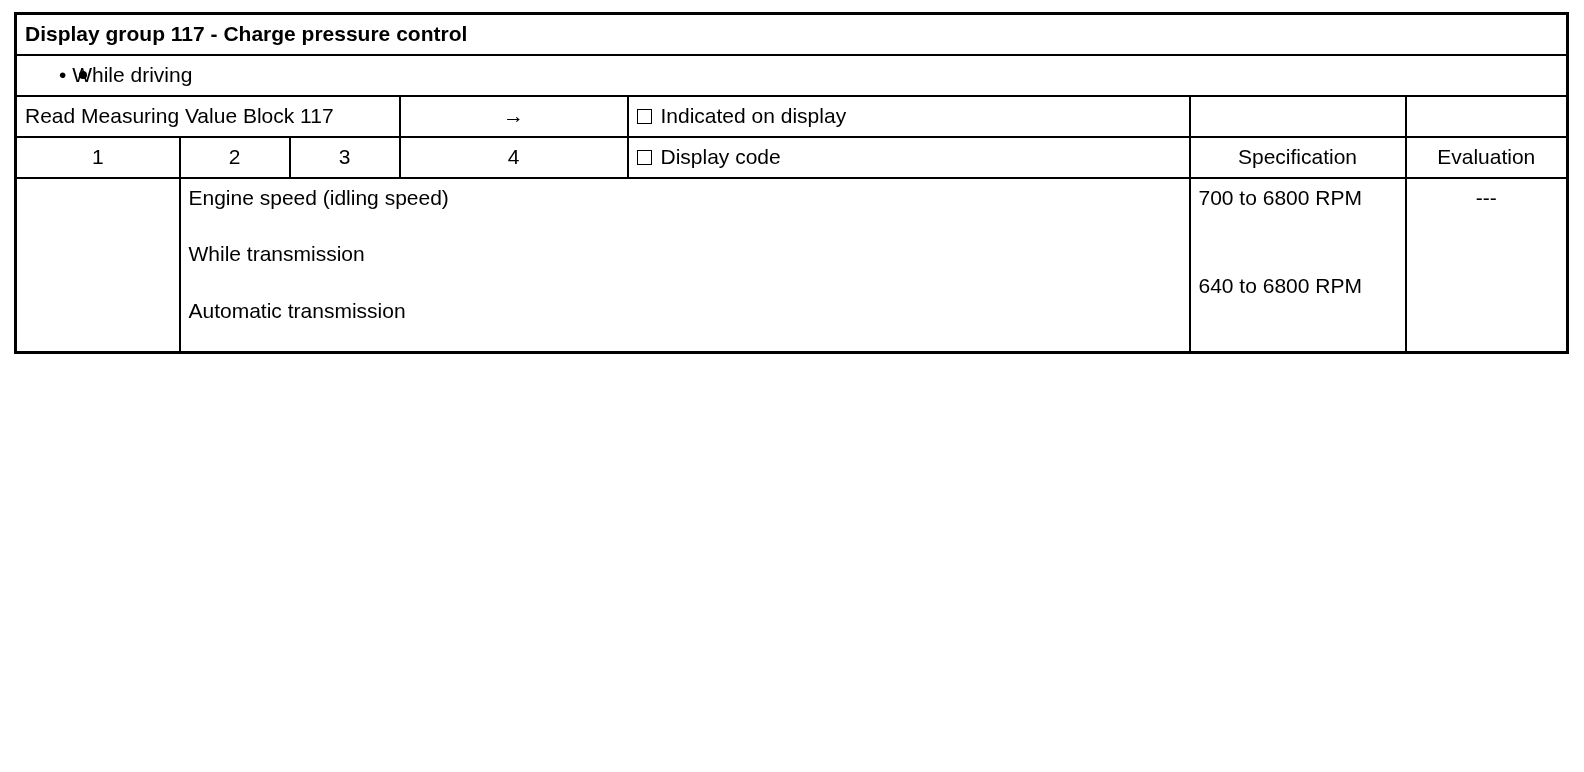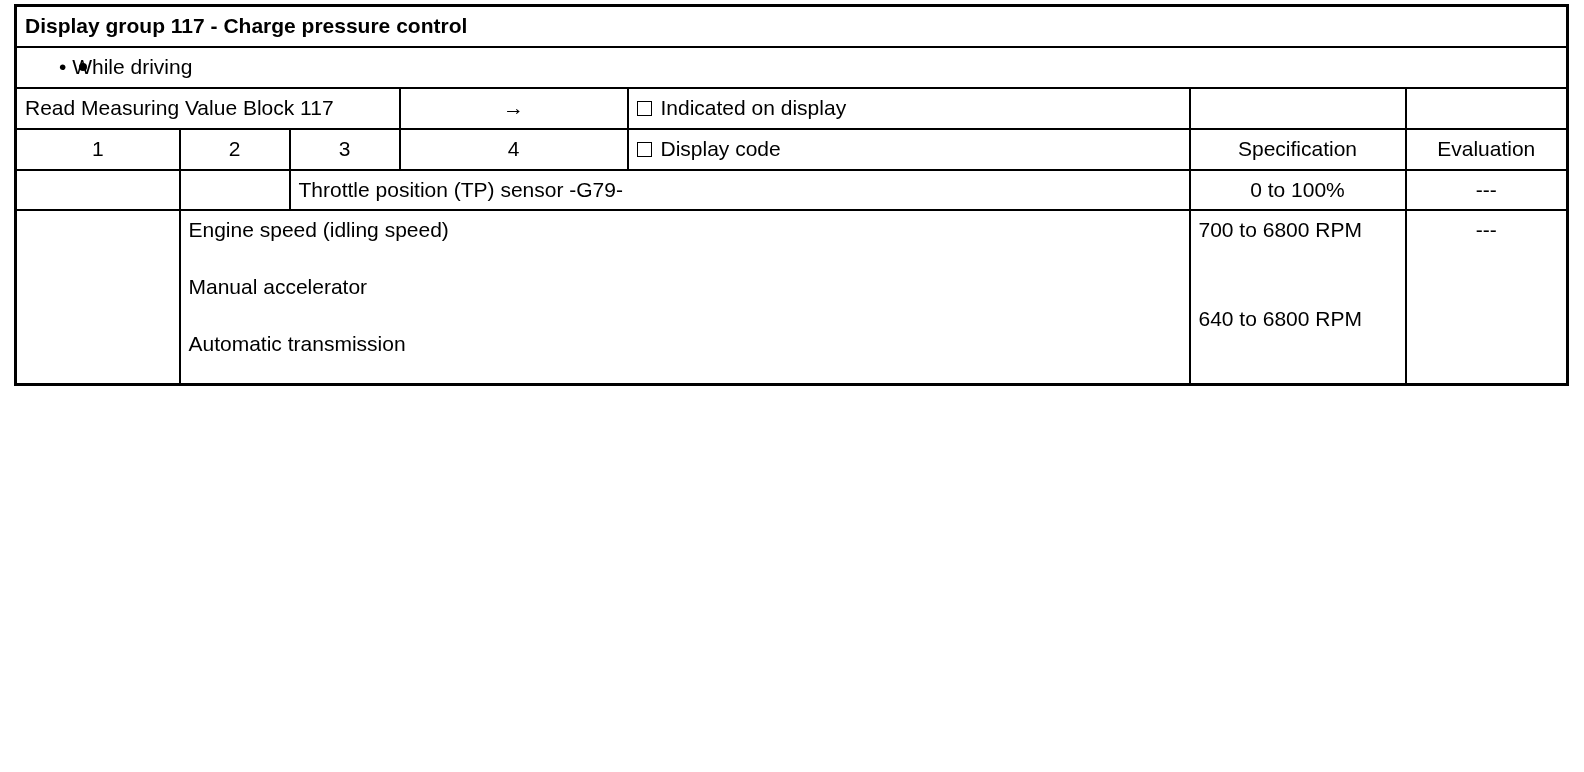--- a/index.html
+++ b/index.html
@@ -12,21 +12,21 @@
     height: 772px;
     font-family: "Liberation Sans", sans-serif;
     color: #000000;
     overflow: hidden;
   }
   .page {
     position: relative;
     width: 1536px;
     height: 772px;
     box-sizing: border-box;
-    padding: 4px 18px 14px 14px;
+    padding: 12px 18px 14px 14px;
   }
   table.mvb {
     border-collapse: collapse;
     width: 1552px;
     table-layout: fixed;
     border: 3px solid #000;
   }
   table.mvb td {
     border: 2px solid #000;
     padding: 6px 8px;
@@ -129,33 +129,26 @@
           <span class="sq-label">
             <span class="sq"></span><span>Display code</span>
           </span>
         </td>
         <td class="c">Specification</td>
         <td class="c">Evaluation</td>
       </tr>
 
 
 
-      <tr>
-        <td class="empty-cell">&nbsp;</td>
-        <td class="empty-cell">&nbsp;</td>
-        <td colspan="3">Throttle position (TP) sensor -G79-</td>
-        <td class="c">0 to 100%</td>
-        <td class="c">---</td>
-      </tr>
 
       <tr>
         <td class="empty-cell" style="height:160px">&nbsp;</td>
         <td colspan="4" class="stack">
           <p>Engine speed (idling speed)</p>
-          <p>Manual accelerator</p>
+          <p>While transmission</p>
           <p>Automatic transmission</p>
         </td>
         <td class="spec-stack2">
           <p>700 to 6800 RPM</p>
           <p>640 to 6800 RPM</p>
         </td>
         <td class="c">---</td>
       </tr>
     </tbody>
   </table>

